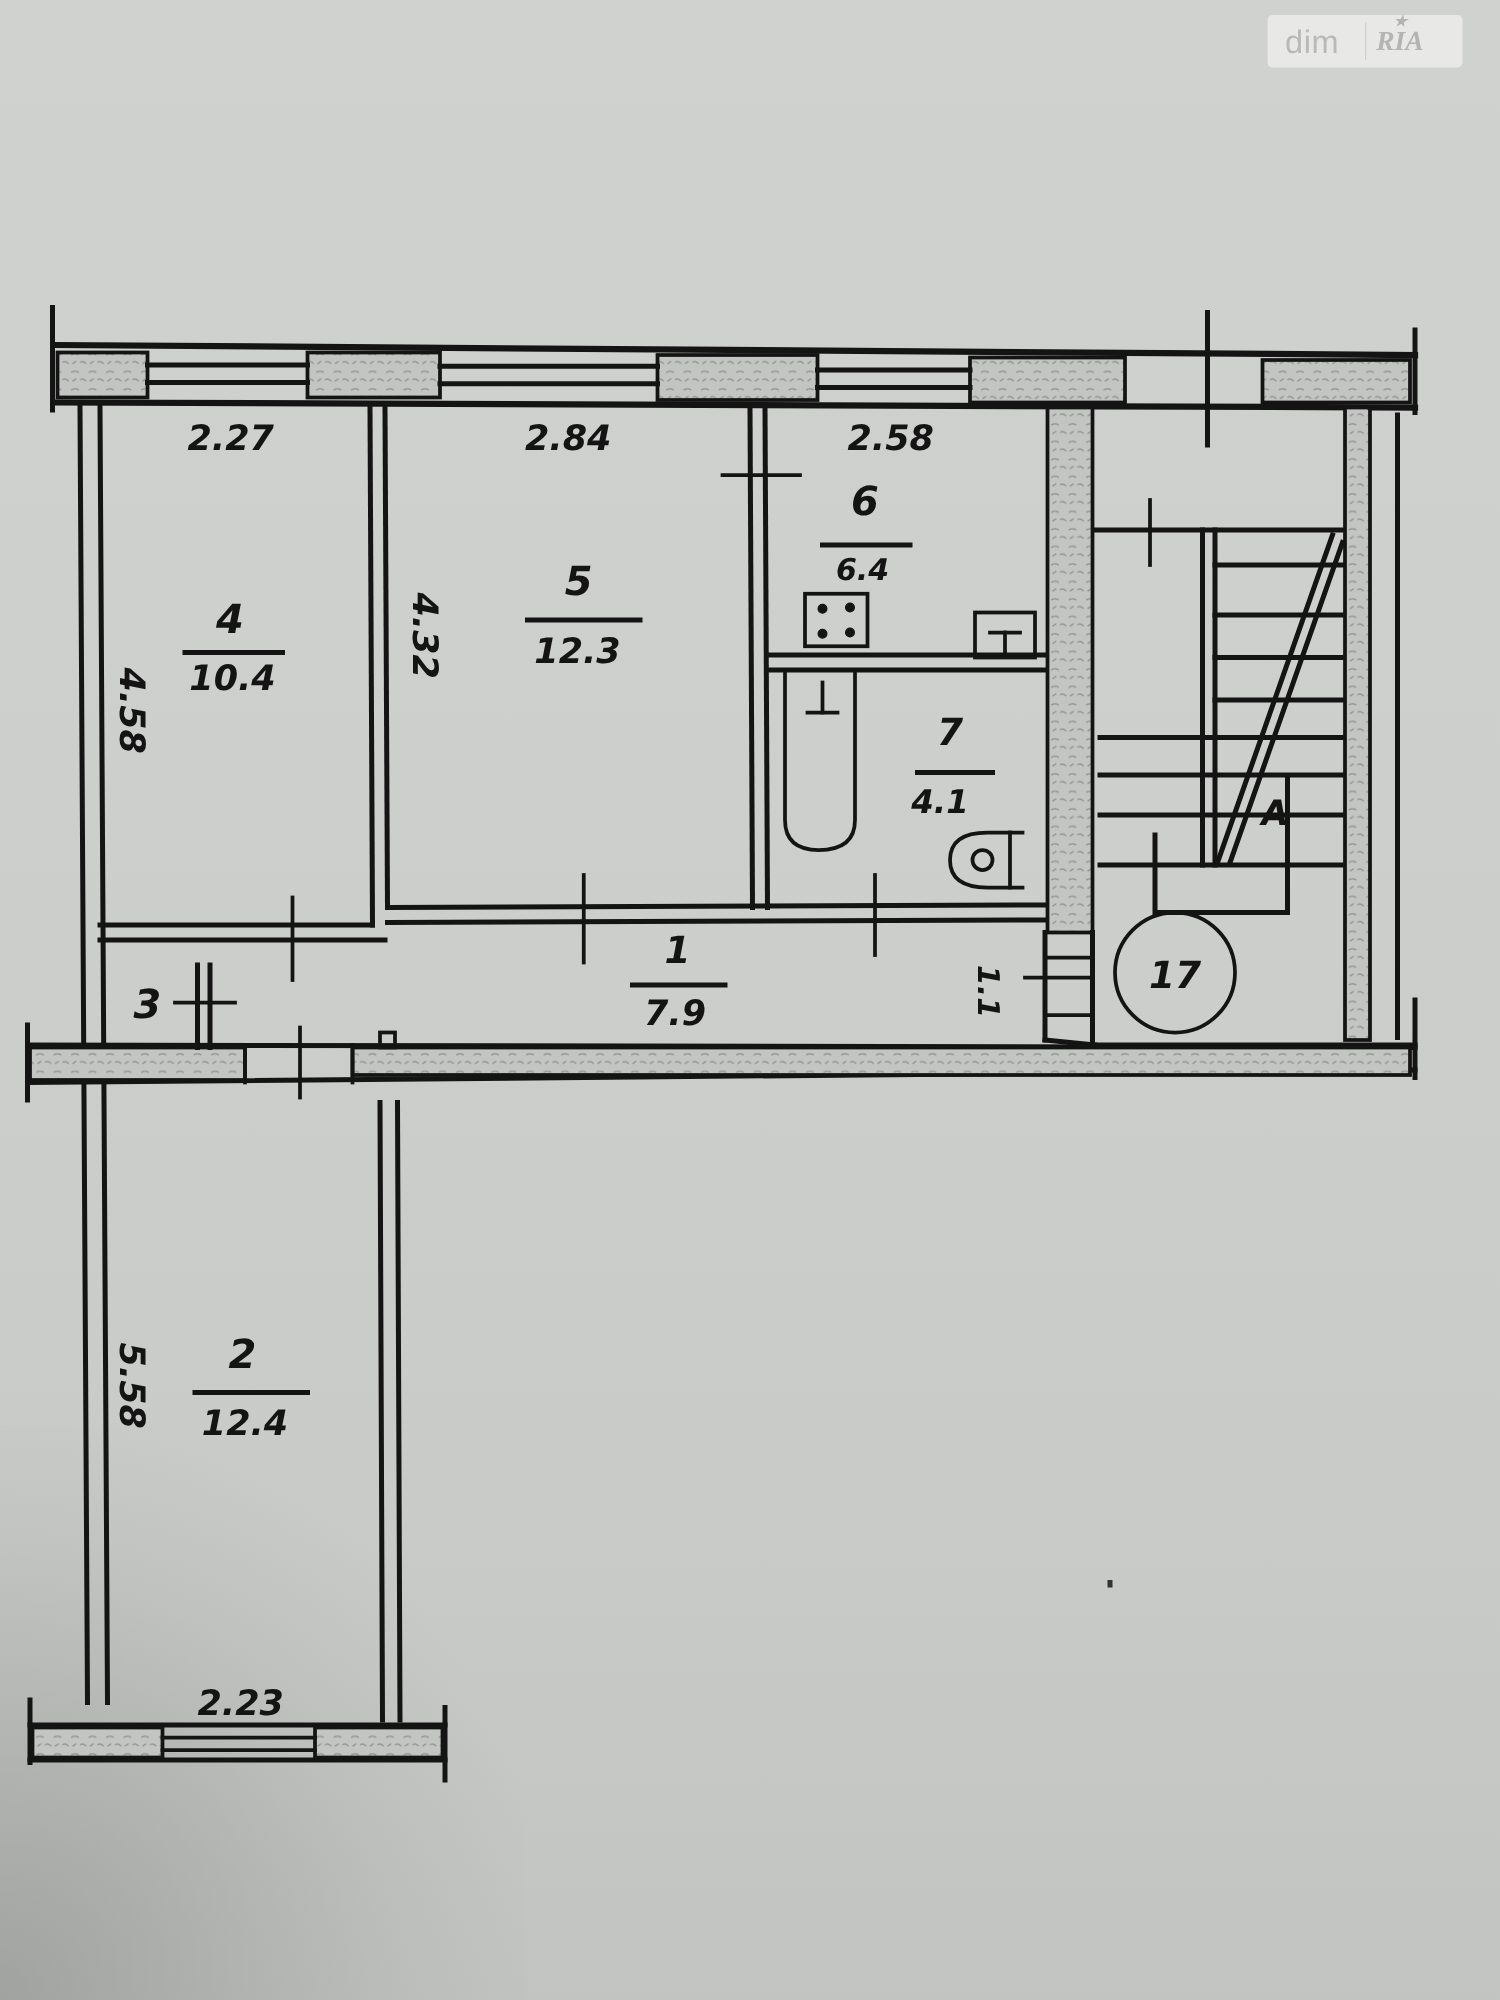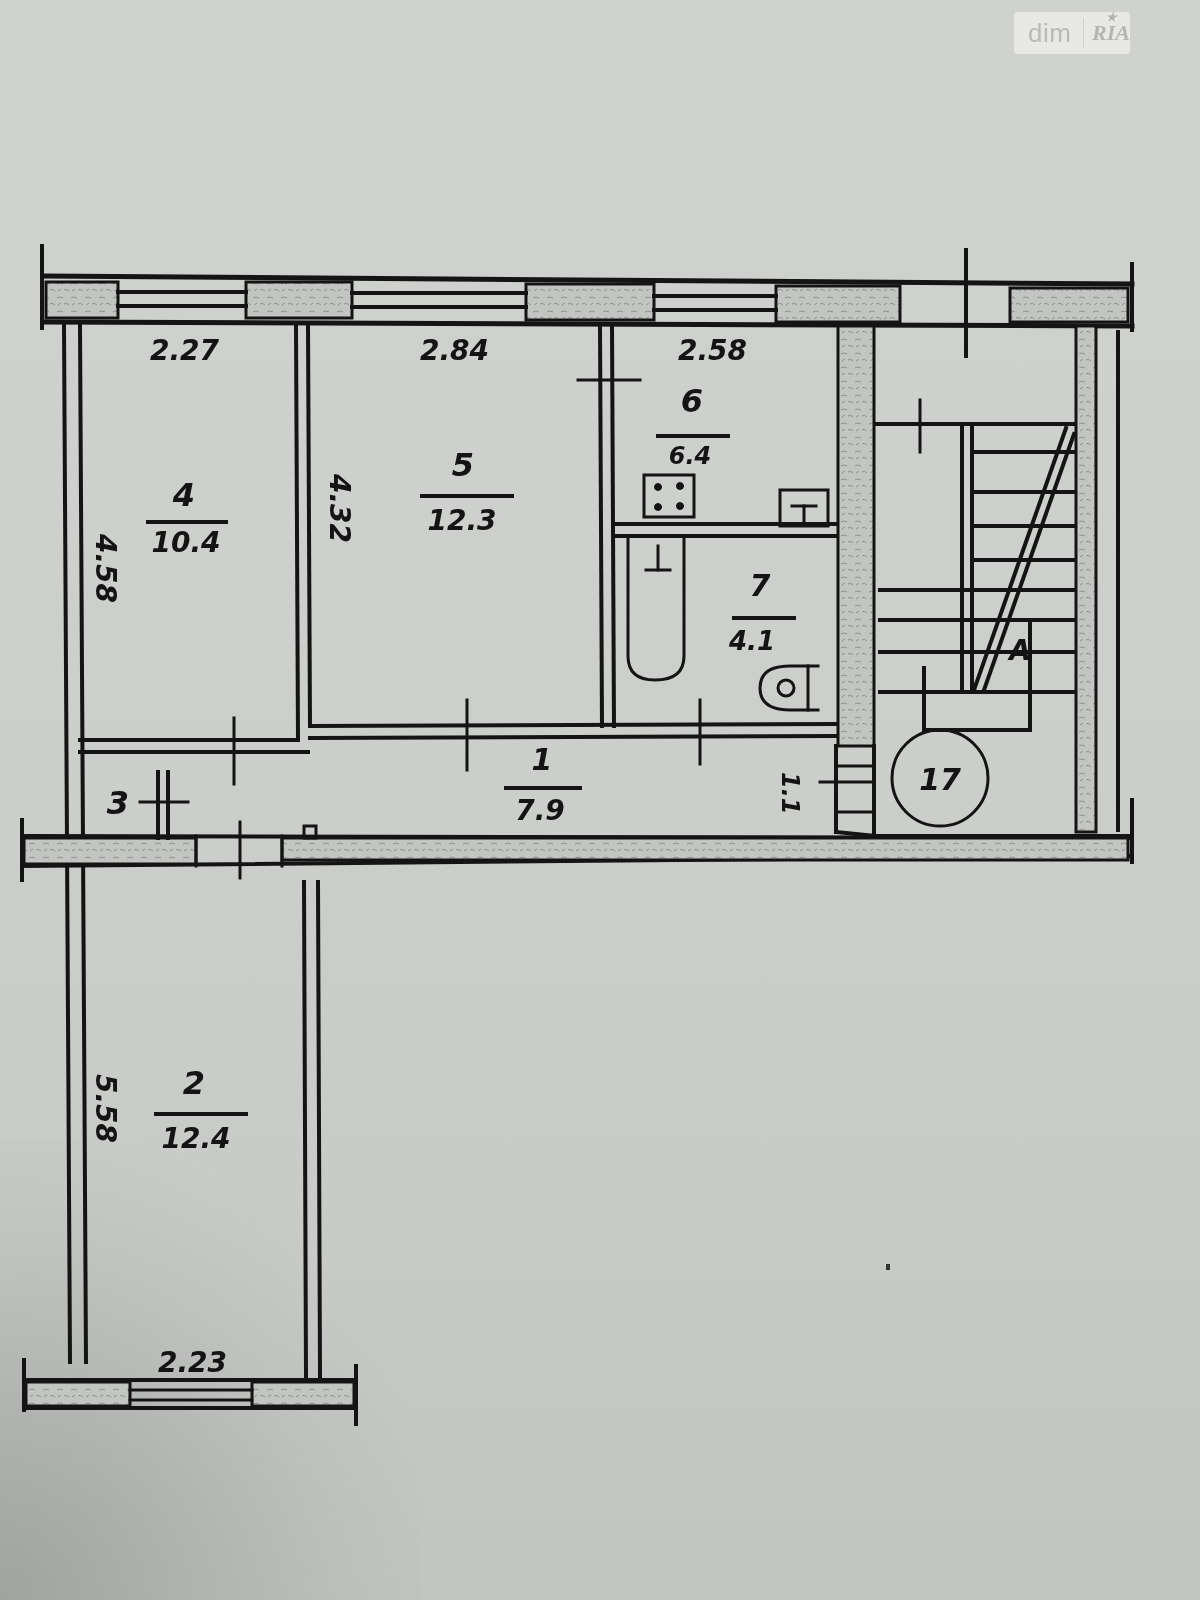--- a/index.html
+++ b/index.html
@@ -8,21 +8,21 @@
     background: linear-gradient(180deg, #d0d2cf 0%, #cdcfcc 40%, #c9cbc8 75%, #c2c4c1 100%);
     position: relative;
     font-family: "Liberation Sans", sans-serif;
   }
   .shadow-left {
     position: absolute; left: 0; top: 1140px; width: 420px; height: 460px;
     background: radial-gradient(ellipse at 0% 100%, rgba(120,122,120,0.45) 0%, rgba(150,152,150,0.15) 55%, rgba(0,0,0,0) 75%);
     pointer-events: none;
   }
   .watermark {
-    position: absolute; left: 1014px; top: 12px; width: 116px; height: 42px;
+    position: absolute; left: 1014px; top: 12px; width: 156px; height: 42px;
     background: rgba(240,240,238,0.75); border-radius: 4px;
     display: flex; align-items: center;
   }
   .wm-dim {
     font-family: "Liberation Sans", sans-serif; font-size: 26px; color: #b9bab8;
     padding-left: 14px; width: 64px; letter-spacing: 0.5px;
   }
   .wm-sep { width: 1px; height: 30px; background: #cfd0ce; }
   .wm-ria {
     font-family: "Liberation Serif", serif; font-weight: bold; font-style: italic;

